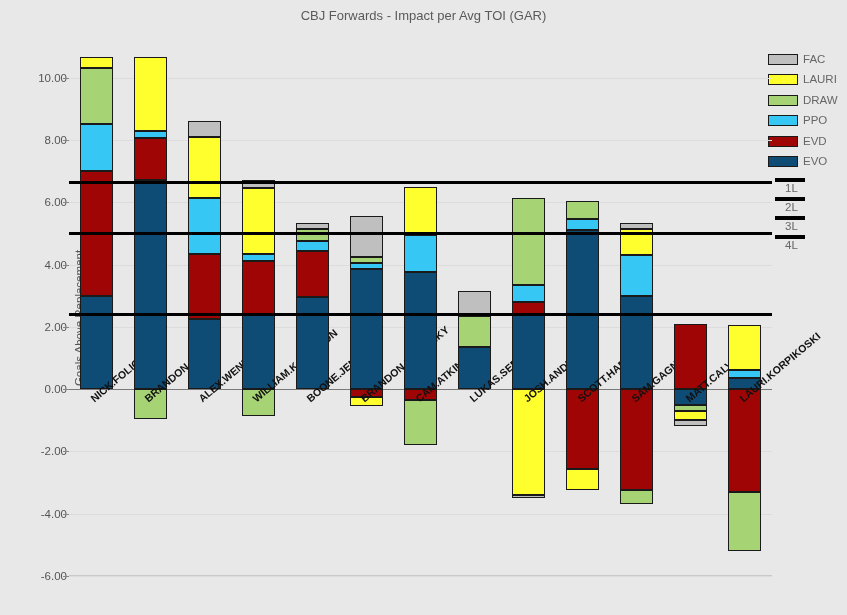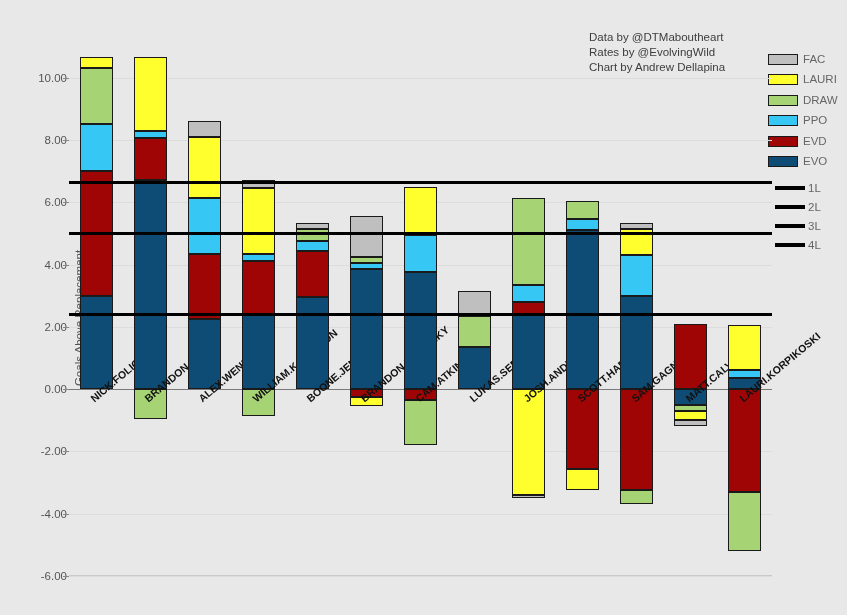--- a/index.html
+++ b/index.html
@@ -27,21 +27,21 @@
   .legend{position:absolute;left:768px;top:49px;}
   .legend-row{display:flex;align-items:center;height:20.5px;}
   .legend-swatch{
     width:30px;height:11px;border:1px solid #1a1a1a;
     box-sizing:border-box;margin-right:5px;
   }
   .legend-label{font-size:11.5px;color:#666;line-height:11px;}
 
   
   .lineleg{position:absolute;left:775px;top:178px;}
-  .lineleg-row{display:flex;align-items:center;height:19px;}
+  .lineleg-row{display:flex;align-items:center;height:19px;flex-direction:column;}
   .lineleg-bar{width:30px;height:4px;background:#000;margin-right:3px;}
   .lineleg-label{font-size:11.5px;color:#666;}
 
   
   #plot{
     position:absolute;left:69px;top:59px;
     width:703px;height:517px;
   }
   .gridline{position:absolute;left:0;width:703px;height:1px;background:#dcdcdc;}
   .ytick{position:absolute;right:705px;transform:translateY(-50%);
@@ -65,26 +65,22 @@
     white-space:nowrap;transform-origin:left top;
     transform:rotate(-40deg);
   }
   .plot-border-bottom{position:absolute;left:0;bottom:0;width:703px;height:1px;background:#c9c9c9;}
 </style>
 </head>
 <body>
 
 <div id="chart-root">
 
-
-  <div class="credits">
-    <div>Data by @DTMaboutheart</div>
-    <div>Rates by @EvolvingWild</div>
-    <div>Chart by Andrew Dellapina</div>
-  </div>
+  <div class="chart-title">CBJ Forwards - Impact per Avg TOI (GAR)</div>
+
 
   <div class="legend" id="legend">
       <div class="legend-row">
         <div class="legend-swatch" style="background: rgb(191, 191, 191);"></div>
         <div class="legend-label">FAC</div>
       </div>
       <div class="legend-row">
         <div class="legend-swatch" style="background: rgb(255, 255, 46);"></div>
         <div class="legend-label">LAURI</div>
       </div>

